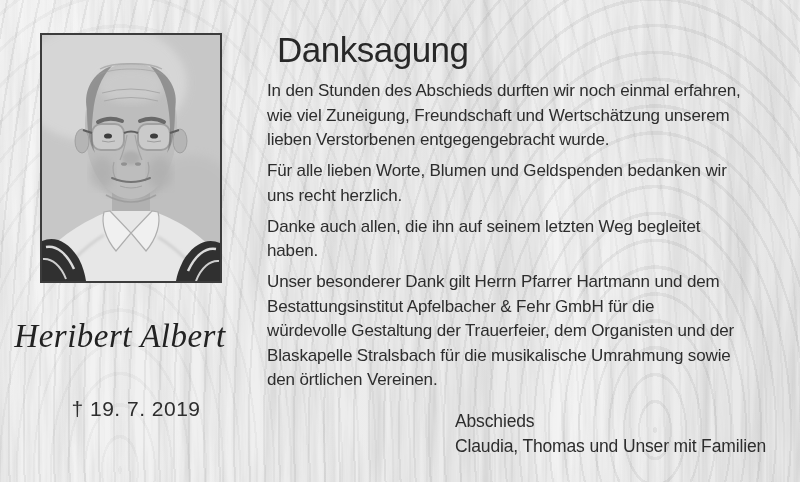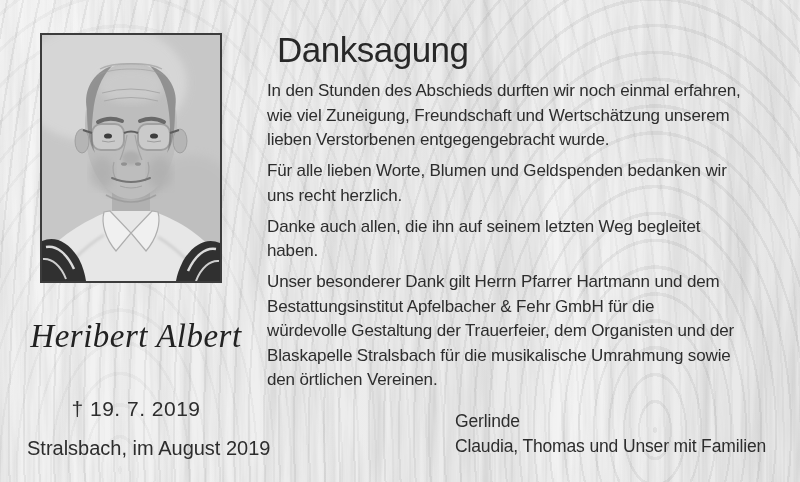--- a/index.html
+++ b/index.html
@@ -9,21 +9,21 @@
   .wood{position:absolute;left:0;top:0;width:800px;height:482px;opacity:.55;}
   .knots{position:absolute;inset:0;pointer-events:none;background:
       repeating-radial-gradient(ellipse 95px 170px at 655px 430px, rgba(110,110,110,0.10) 0 2px, rgba(255,255,255,0) 2px 15px),
       repeating-radial-gradient(ellipse 70px 130px at 120px 470px, rgba(110,110,110,0.06) 0 2px, rgba(255,255,255,0) 2px 17px),
       linear-gradient(105deg, rgba(255,255,255,0.35) 0%, rgba(255,255,255,0) 14%),
       linear-gradient(250deg, rgba(255,255,255,0.25) 0%, rgba(255,255,255,0) 12%),
       linear-gradient(90deg, rgba(0,0,0,0.03) 0%, rgba(0,0,0,0) 4%, rgba(0,0,0,0.04) 64%, rgba(0,0,0,0) 70%, rgba(0,0,0,0.05) 97%);}
   .photo-frame{position:absolute;left:40px;top:33px;width:178px;height:246px;
         border:2px solid #3c3c3c;background:#c7c7c7;}
   .photo-frame svg{display:block;width:178px;height:246px;}
-  .name{position:absolute;left:16px;top:318px;width:240px;text-align:center;
+  .name{position:absolute;left:0;top:318px;width:240px;text-align:center;
         font-family:"Liberation Serif",serif;font-style:italic;font-size:33px;
         color:#222;white-space:nowrap;letter-spacing:.5px;}
   .death-date{position:absolute;left:16px;top:361px;width:240px;text-align:center;
         font-size:21px;letter-spacing:.5px;color:#2d2d2d;margin-top:36px;}
   .place-date{position:absolute;left:27px;top:437px;font-size:20px;color:#2d2d2d;}
   .heading{position:absolute;left:267px;top:20px;margin:10px;font-size:35px;
         font-weight:normal;letter-spacing:-.5px;color:#282828;}
   .paragraphs{position:absolute;left:267px;top:79px;width:540px;font-size:17px;
         line-height:24.5px;letter-spacing:-.15px;color:#2d2d2d;}
   .paragraphs p{margin:0 0 6.5px 0;white-space:pre-line;}
@@ -114,35 +114,34 @@
 
       <path d="M 72,127 Q 69,137 75,146 M 106,127 Q 109,137 103,146" stroke="#a3a3a3" stroke-width="1.2" fill="none"></path>
 
       <path d="M 70,143 Q 89,151 108,143" stroke="#757575" stroke-width="2" fill="none" stroke-linecap="round"></path>
       <path d="M 78,151 Q 89,155 100,151" stroke="#a3a3a3" stroke-width="1" fill="none"></path>
     </svg>
   </div>
 
   <div class="name">Heribert Albert</div>
   <div class="death-date">† 19. 7. 2019</div>
-  <div class="place-date">Stralsbach, im August 2019</div>
 
   <h1 class="heading">Danksagung</h1>
   <div class="paragraphs">
     <p>In den Stunden des Abschieds durften wir noch einmal erfahren,
 wie viel Zuneigung, Freundschaft und Wertschätzung unserem
 lieben Verstorbenen entgegengebracht wurde.</p>
     <p>Für alle lieben Worte, Blumen und Geldspenden bedanken wir
 uns recht herzlich.</p>
     <p>Danke auch allen, die ihn auf seinem letzten Weg begleitet
 haben.</p>
     <p>Unser besonderer Dank gilt Herrn Pfarrer Hartmann und dem
 Bestattungsinstitut Apfelbacher &amp; Fehr GmbH für die
 würdevolle Gestaltung der Trauerfeier, dem Organisten und der
 Blaskapelle Stralsbach für die musikalische Umrahmung sowie
 den örtlichen Vereinen.</p>
   </div>
   <div class="signature">
-    <div>Gerlinde</div>
+    <div>Abschieds</div>
     <div>Claudia, Thomas und Unser mit Familien</div>
   </div>
 
 </div>
 
 </body></html>

